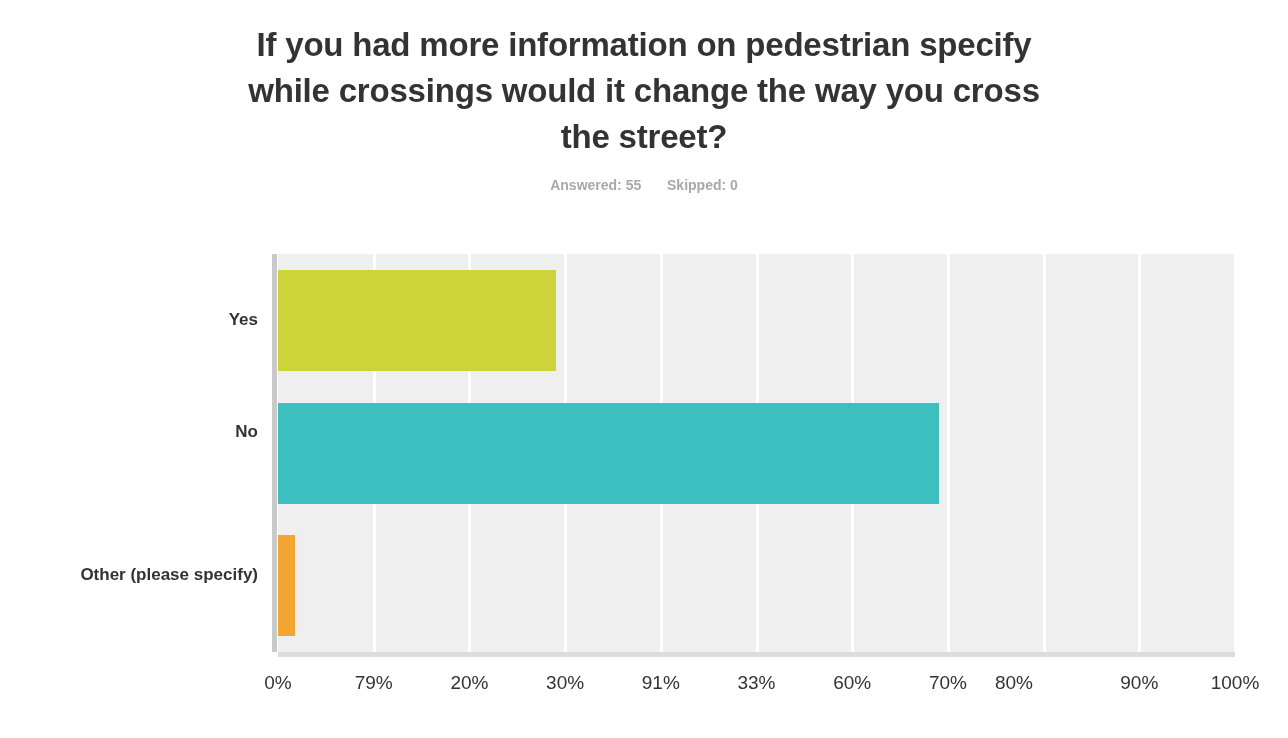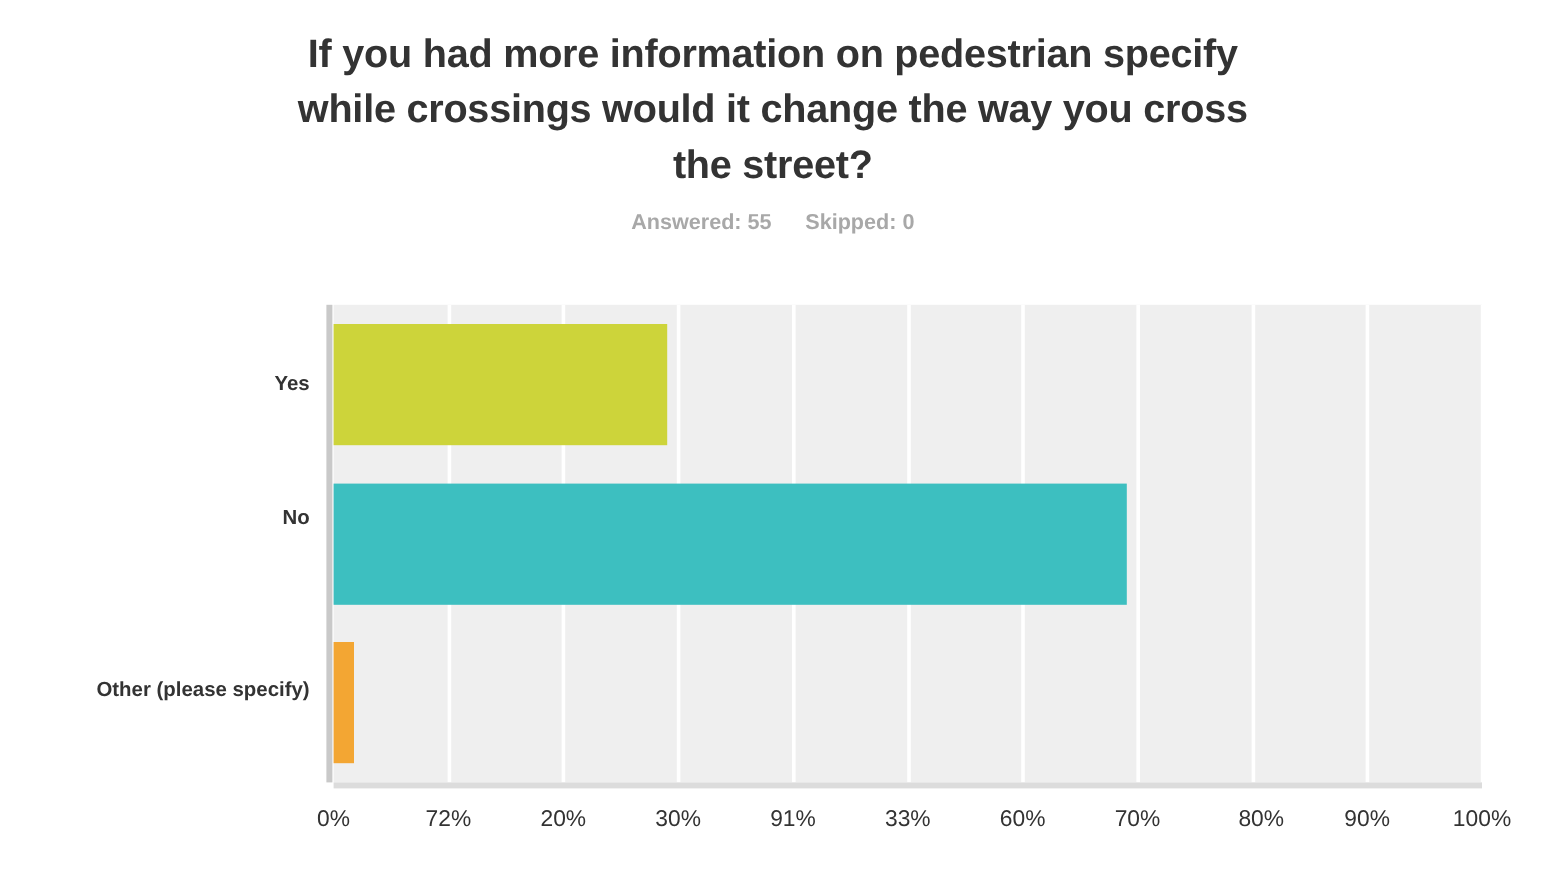--- a/index.html
+++ b/index.html
@@ -30,21 +30,21 @@
   }
   #chart-title {
     font-size: 33px;
     font-weight: bold;
     line-height: 46px;
     color: #333333;
     letter-spacing: -0.2px;
   }
   #chart-subtitle {
     margin-top: 14px;
-    font-size: 18px;
+    font-size: 14px;
     font-weight: bold;
     color: #a8a8a8;
     line-height: 22px;
   }
   #chart-subtitle .resp-gap {
     display: inline-block;
     width: 18px;
   }
 
   
@@ -169,27 +169,27 @@
     <div id="y-axis-line" style="background: rgb(201, 201, 201);"></div>
     <div id="x-axis-line"></div>
 
     <div id="cat-labels">
         <div class="cat-label" style="top: 308.333px;">Yes</div>
         <div class="cat-label" style="top: 420px;">No</div>
         <div class="cat-label" style="top: 562.667px;">Other (please specify)</div>
       </div>
     <div id="tick-labels">
         <div class="tick-label" style="left: 278px;">0%</div>
-        <div class="tick-label" style="left: 373.7px;">72%</div>
+        <div class="tick-label" style="left: 373.7px;">79%</div>
         <div class="tick-label" style="left: 469.4px; text-align: center;">20%</div>
         <div class="tick-label" style="left: 565.1px;">30%</div>
         <div class="tick-label" style="left: 660.8px;">91%</div>
         <div class="tick-label" style="left: 756.5px;">33%</div>
         <div class="tick-label" style="left: 852.2px;">60%</div>
         <div class="tick-label" style="left: 947.9px;">70%</div>
-        <div class="tick-label" style="left: 1051px;">80%</div>
+        <div class="tick-label" style="left: 1014px;">80%</div>
         <div class="tick-label" style="left: 1139.3px;">90%</div>
         <div class="tick-label" style="left: 1235px;">100%</div>
       </div>
 
   </div>
 
 </div>
 
 </body></html>

